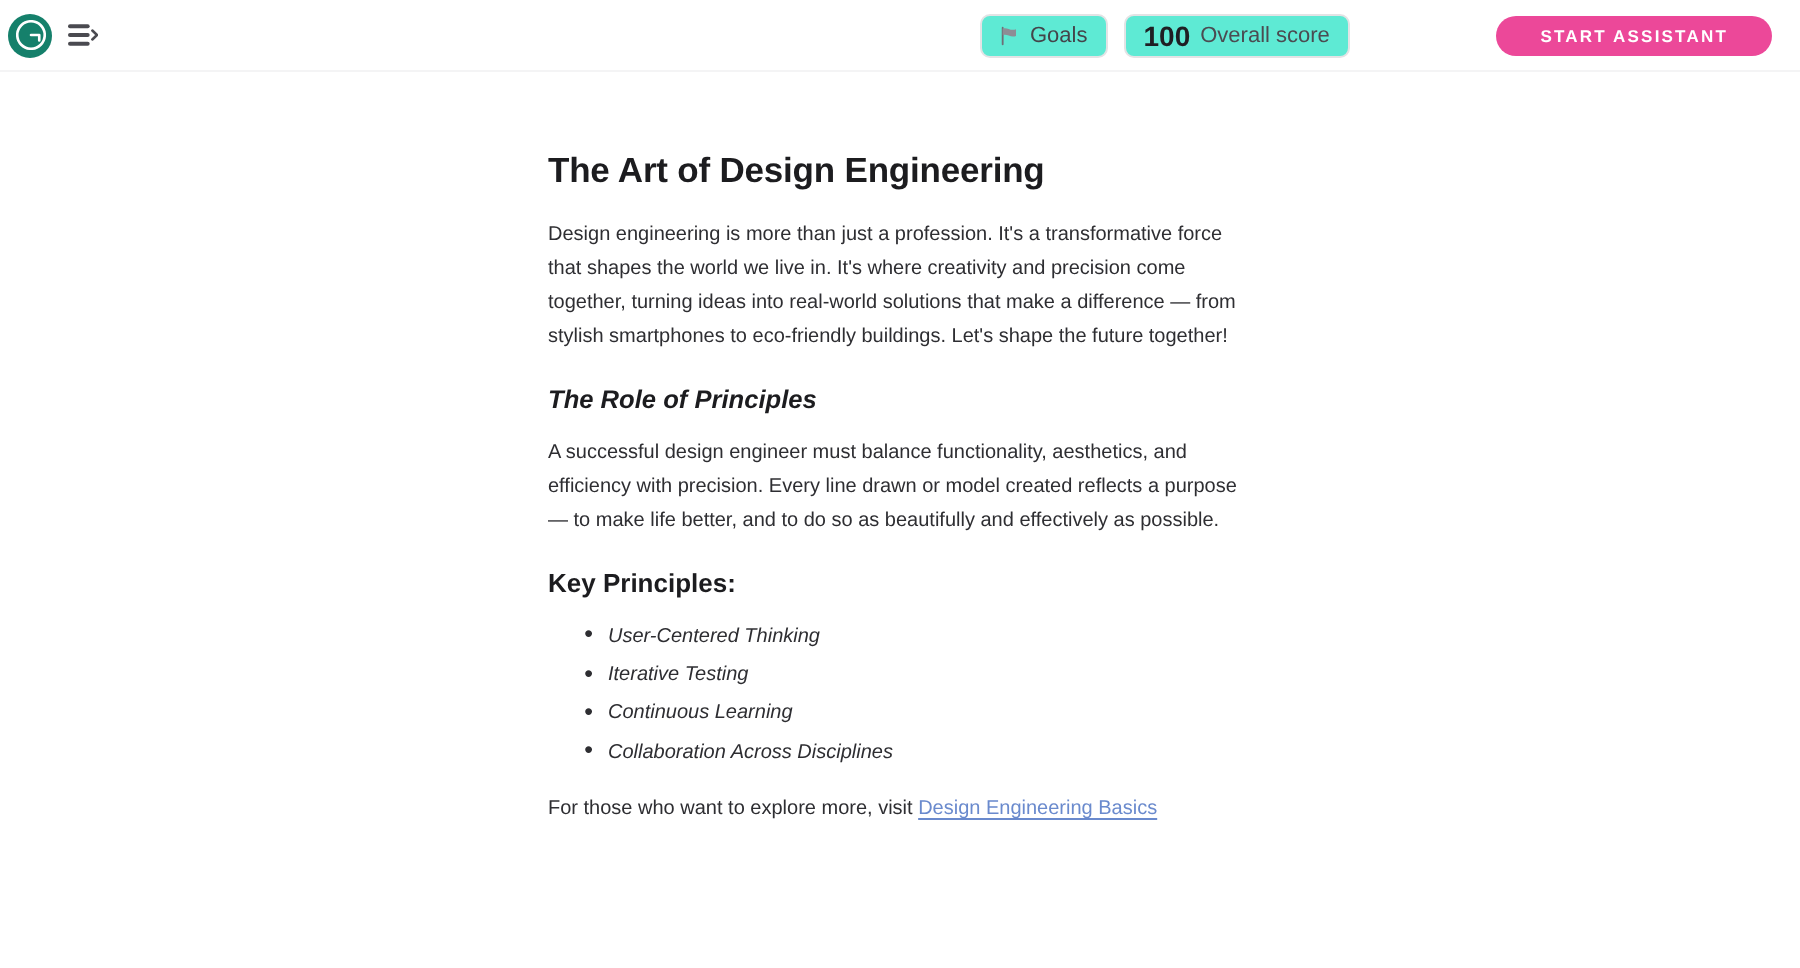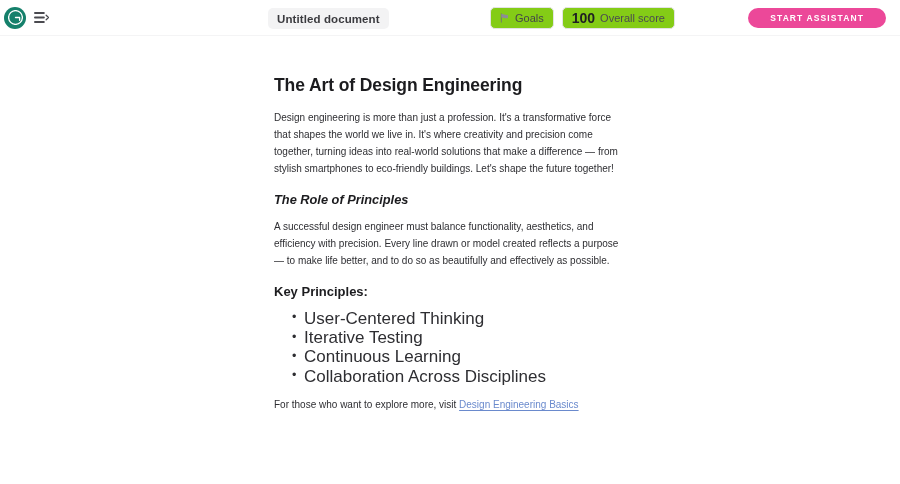--- a/index.html
+++ b/index.html
@@ -79,21 +79,21 @@
   }
 
   .pill {
     height: 22px;
     display: flex;
     align-items: center;
     gap: 5px;
     padding: 0 9px;
     border: 1px solid #e3e3e5;
     border-radius: 5px;
-    background: #84cc16;
+    background: #5eead4;
     font-size: 11px;
     color: #44444a;
     cursor: pointer;
     white-space: nowrap;
   }
   .pill .goal-icon { display: flex; align-items: center; }
   .pill .score-num {
     font-weight: bold;
     color: #1f1f23;
     font-size: 14px;
@@ -170,24 +170,25 @@
     margin-bottom: 8px;
   }
 
   .doc-list {
     list-style: none;
     margin: 0 0 10px 0;
     padding: 0;
   }
   .doc-list li {
     position: relative;
-    font-size: 17px;
+    font-size: 10px;
     line-height: 19.3px;
     color: #2e2e32;
     padding-left: 30px;
+    font-style: italic;
   }
   .doc-list li::before {
     content: "\2022";
     position: absolute;
     left: 18px;
     top: -0.5px;
     font-size: 12.6px;
     color: #2e2e32;
   }
 
@@ -213,21 +214,20 @@
     <div class="menu-btn">
       <svg width="15" height="13" viewBox="0 0 18 14" aria-hidden="true">
         <rect x="0" y="0.5" width="13" height="2.4" rx="1.2" fill="#4a4a50"></rect>
         <rect x="0" y="5.8" width="13" height="2.4" rx="1.2" fill="#4a4a50"></rect>
         <rect x="0" y="11.1" width="13" height="2.4" rx="1.2" fill="#4a4a50"></rect>
         <path d="M14.6 4.3 L17.4 7 L14.6 9.7" fill="none" stroke="#4a4a50" stroke-width="1.5" stroke-linecap="round" stroke-linejoin="round"></path>
       </svg>
     </div>
   </div>
 
-  <div class="doc-title">Untitled document</div>
 
   <div class="header-right">
 
     <div class="pill">
       <span class="goal-icon">
         <svg width="10" height="10" viewBox="0 0 12 12" aria-hidden="true">
           <path d="M1.6 1 V11" stroke="#6e6e76" stroke-width="1.1" stroke-linecap="round"></path>
           <path d="M1.6 1.6 C4 0.4 6.2 3.2 9.6 2 V6 C6.2 7.2 4 4.4 1.6 5.6 Z" fill="#8d8d95"></path>
         </svg>
       </span>

